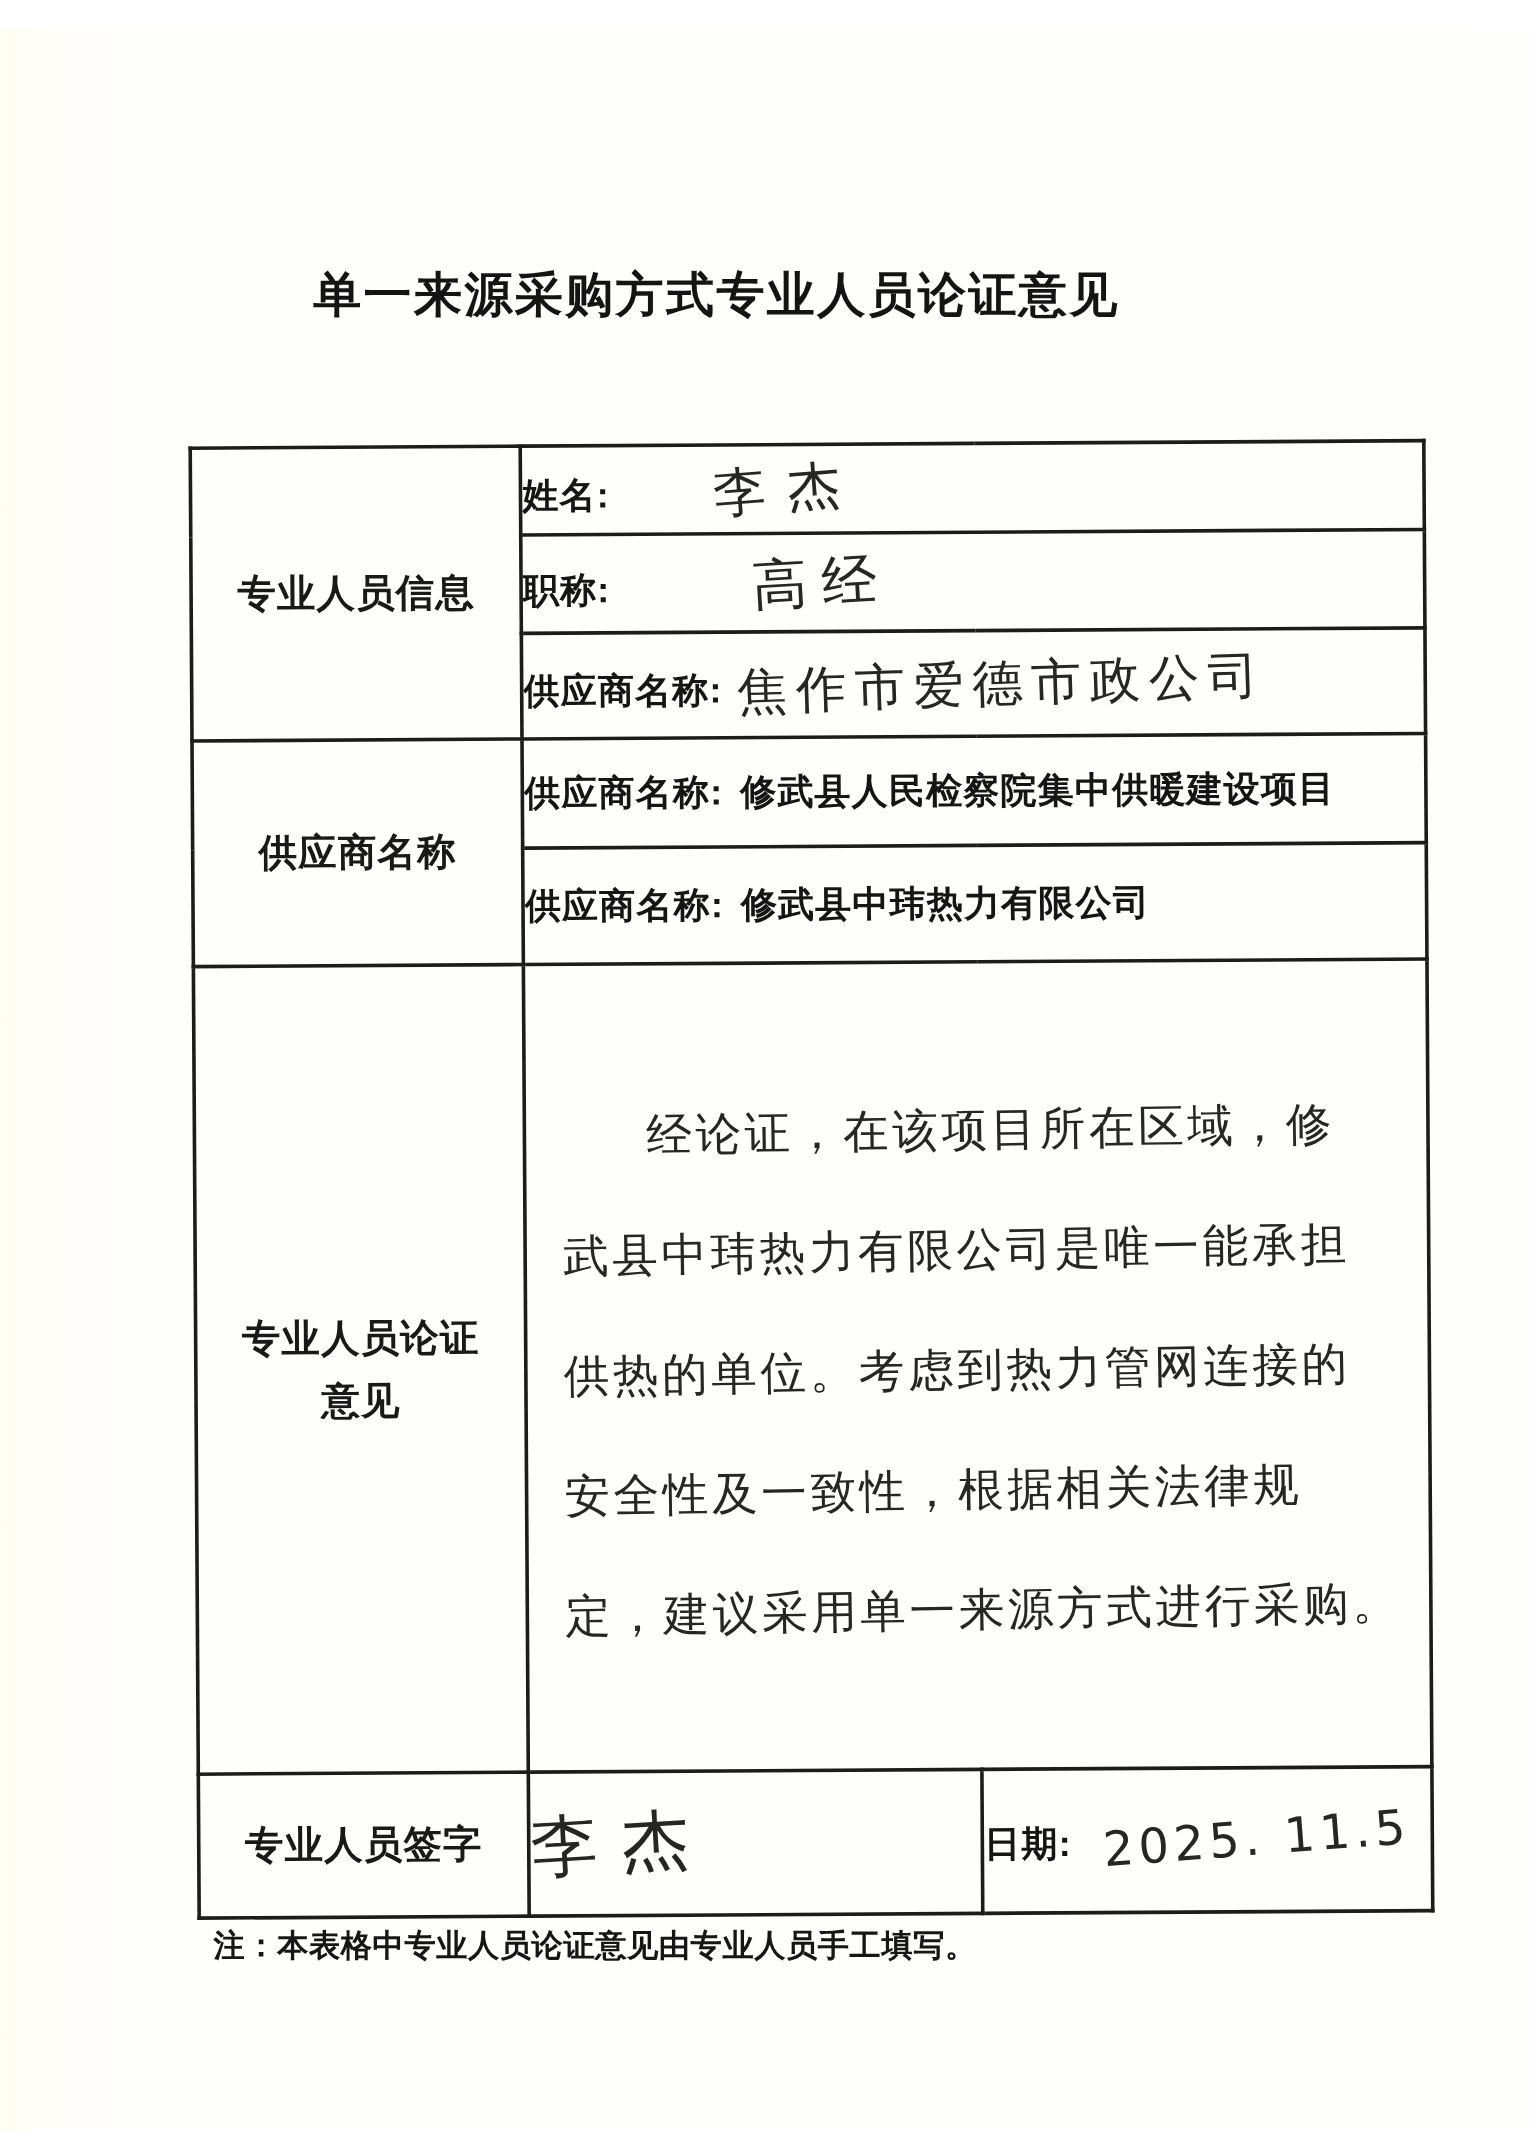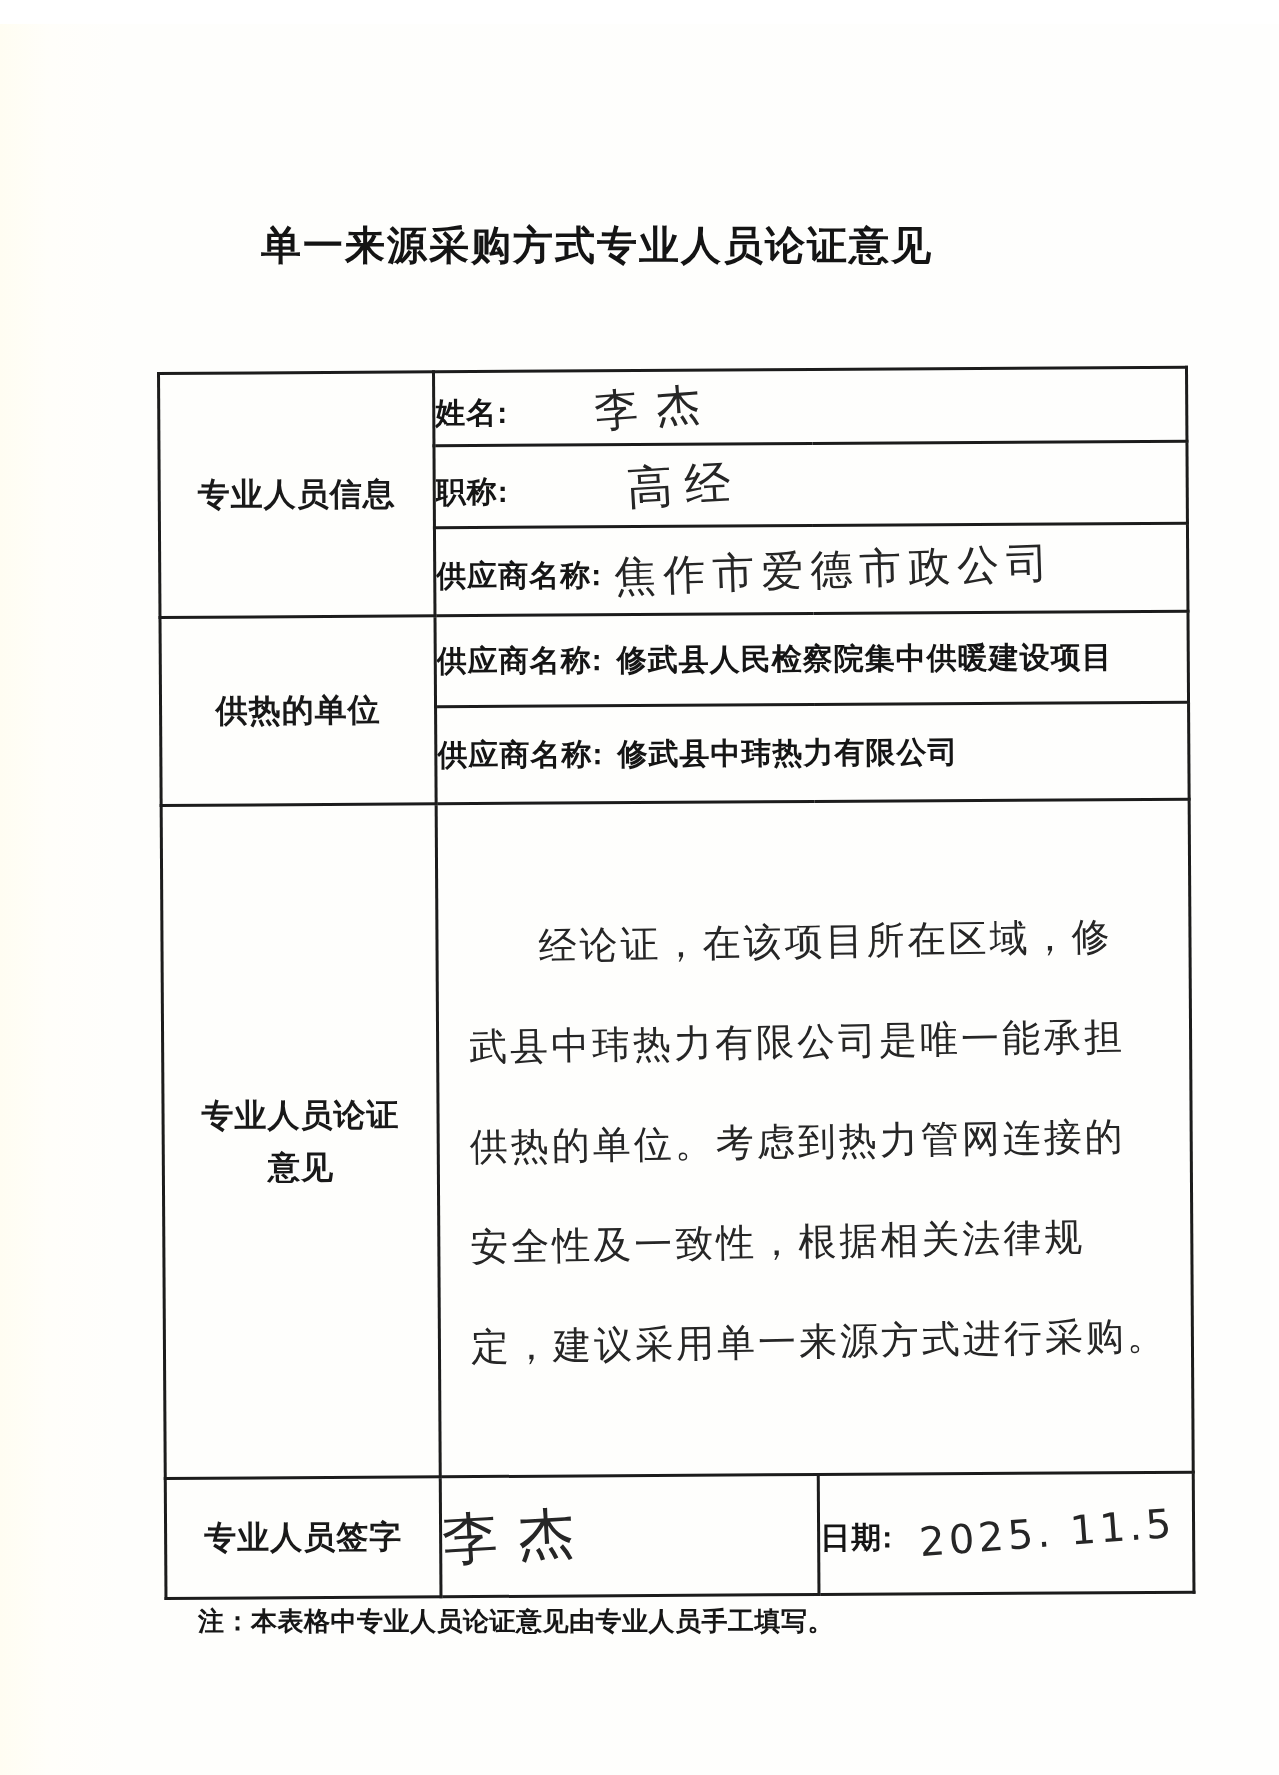--- a/index.html
+++ b/index.html
@@ -54,21 +54,21 @@
     white-space:nowrap; transform:rotate(-0.6deg); transform-origin:left center;
   }
   .op-line.first { padding-left:70px; }
 
   .sign-cell { text-align:left; padding-left:42px; }
   .hand-sign { font-size:56px; letter-spacing:20px; transform:rotate(-3deg); }
   .date-cell { padding-left:44px; white-space:nowrap; }
   .hand-date { font-size:40px; letter-spacing:4px; margin-left:26px; transform:rotate(-4deg); }
 
   .footnote {
-    position:absolute; left:198px; top:1580px;
+    position:absolute; left:178px; top:1580px;
     font-size:26px; font-weight:700; color:#161616; letter-spacing:0.5px; white-space:nowrap;
   }
 </style>
 </head>
 <body>
 
 <div class="page">
 
   <div class="title">单一来源采购方式专业人员论证意见</div>
 
@@ -97,21 +97,21 @@
       </tr>
 
       <tr style="height:88px;">
         <td colspan="2" class="field">
           <span class="plabel">供应商名称:</span><span class="hand hand-unit">焦作市爱德市政公司</span>
         </td>
       </tr>
 
       <tr style="height:91px;">
         <td rowspan="2" class="sec">
-          <span>供热的单位</span>
+          <span>供应商名称</span>
         </td>
         <td colspan="2" class="field">
           <span class="plabel">供应商名称:</span><span class="pvalue">修武县人民检察院集中供暖建设项目</span>
         </td>
       </tr>
 
       <tr style="height:97px;">
         <td colspan="2" class="field">
           <span class="plabel">供应商名称:</span><span class="pvalue">修武县中玮热力有限公司</span>
         </td>

